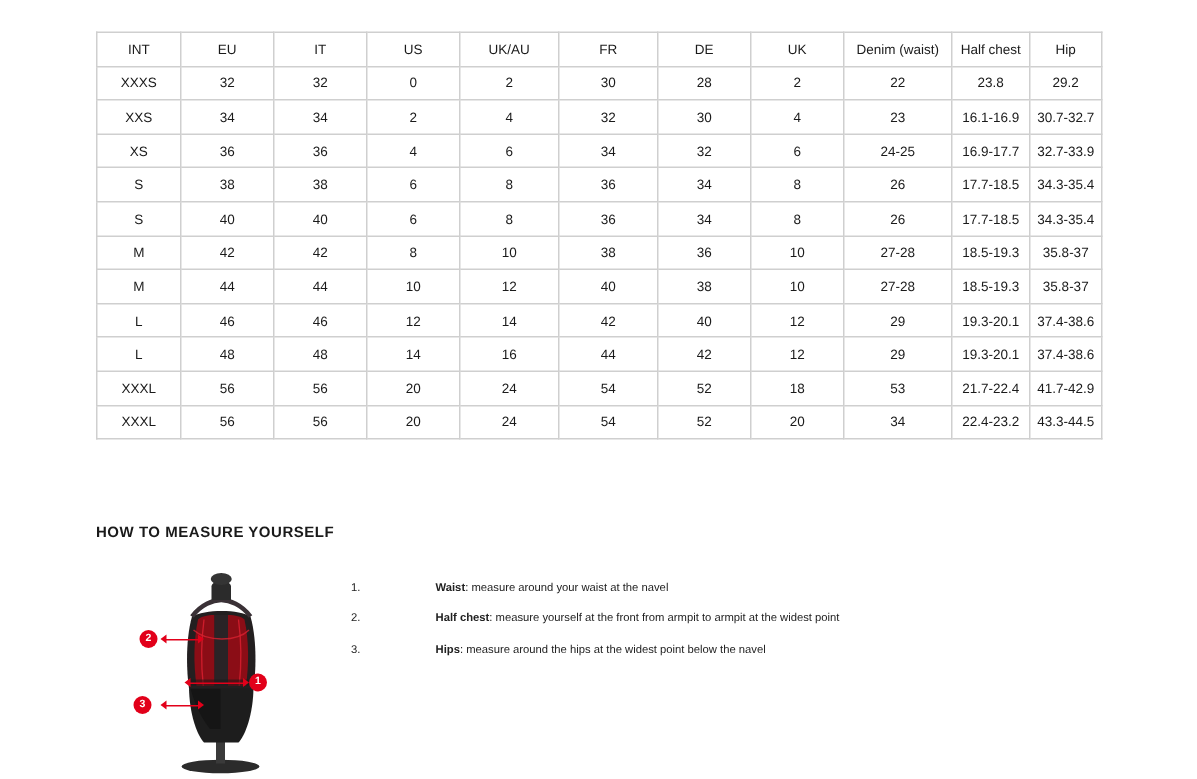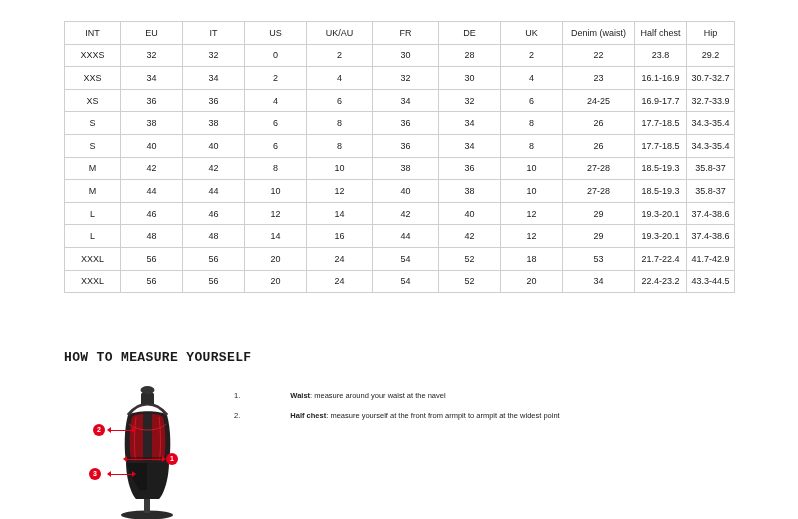--- a/index.html
+++ b/index.html
@@ -60,26 +60,25 @@
   col.c10 { width: 48px; }
 
   
   #howto {
     position: absolute;
     left: 64px;
     top: 350px;
     width: 700px;
   }
   #howto-title {
-    font-size: 13px;
+    font-size: 10px;
     font-weight: bold;
     letter-spacing: 0.35px;
     color: #1a1a1a;
     margin-bottom: 12px;
-    font-family: Liberation Mono, monospace;
   }
   #howto-body {
     position: relative;
     display: flex;
     align-items: flex-start;
   }
   #figure {
     position: relative;
     width: 160px;
     height: 145px;
@@ -374,18 +373,22 @@
 
       <div id="steps">
         <div class="step">
           <span class="num">1.</span>
           <b>Waist</b><span>: measure around your waist at the navel</span>
         </div>
         <div class="step">
           <span class="num">2.</span>
           <b>Half chest</b><span>: measure yourself at the front from armpit to armpit at the widest point</span>
         </div>
+        <div class="step">
+          <span class="num">3.</span>
+          <b>Hips</b><span>: measure around the hips at the widest point below the navel</span>
+        </div>
       </div>
 
     </div>
   </div>
 
 </div>
 
 </body></html>

